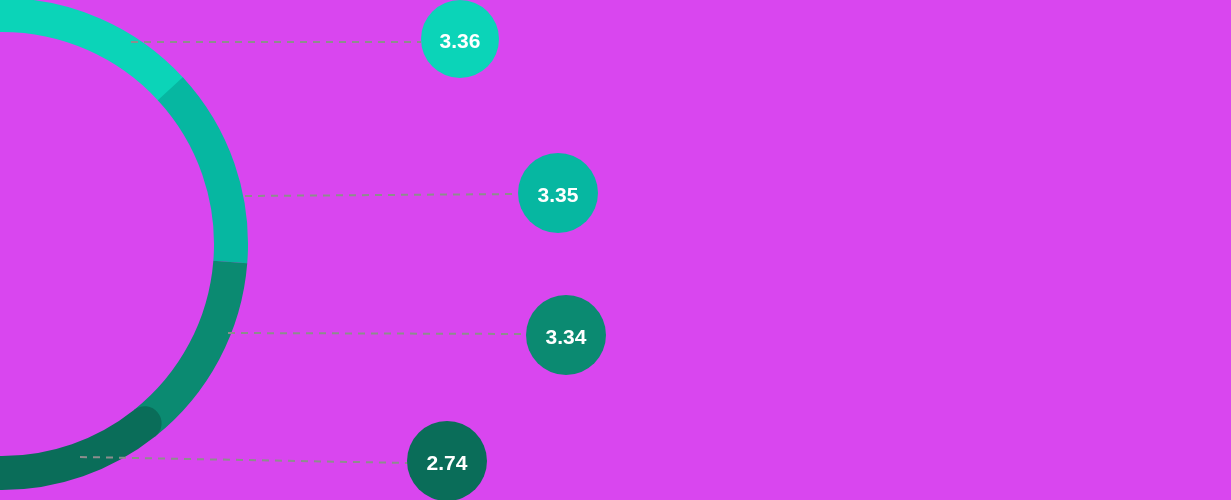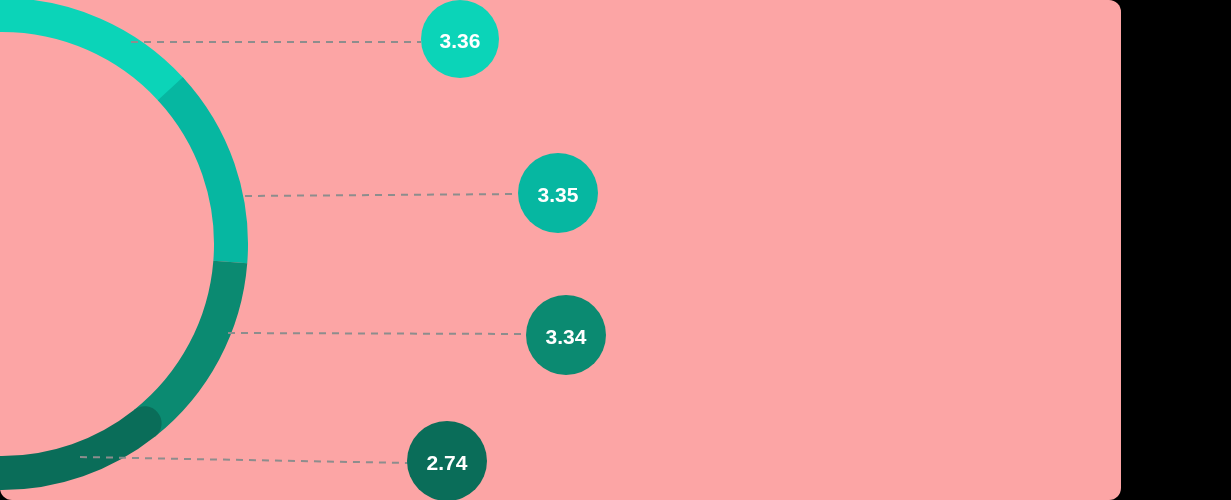--- a/index.html
+++ b/index.html
@@ -8,24 +8,23 @@
     background: #000000;
   }
   body {
     width: 1231px;
     height: 500px;
     overflow: hidden;
     font-family: "Liberation Sans", sans-serif;
   }
   #stage {
     position: relative;
-    width: 1121px;
+    width: 1231px;
     height: 500px;
-    background: #fca5a5;
-    border-radius: 12px;
+    background: #d946ef;
   }
   #chart-svg {
     position: absolute;
     left: 0;
     top: 0;
     width: 1231px;
     height: 500px;
     display: block;
   }
   .bubble-label {

